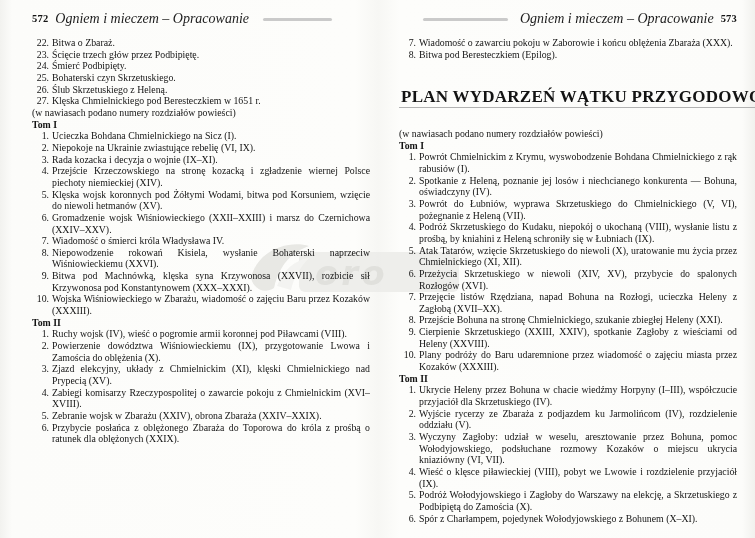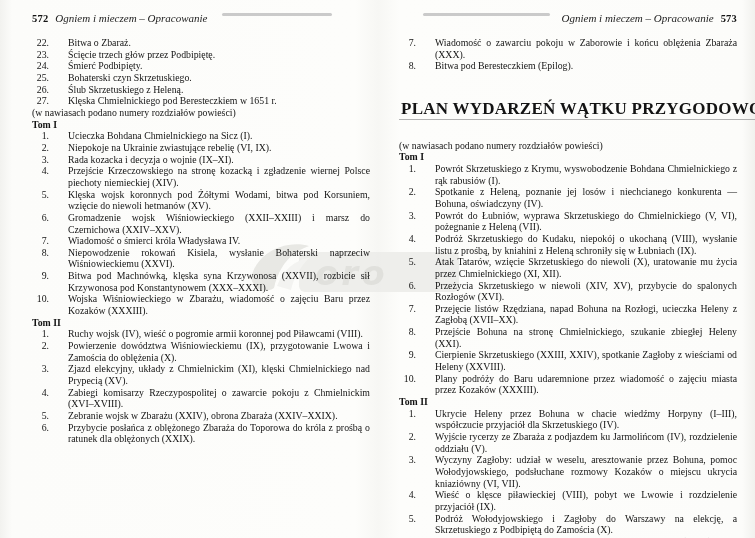--- a/index.html
+++ b/index.html
@@ -5,31 +5,31 @@
   html,body{margin:0;padding:0;background:#e9e9e6;}
   .spread{
     position:relative;width:755px;height:538px;overflow:hidden;
     font-family:"Liberation Serif","DejaVu Serif",serif;color:#131313;
     background:linear-gradient(90deg,#f2f2ef 0px,#fcfcfa 12px,#fdfdfb 355px,#f7f7f4 378px,#fdfdfb 400px,#fcfcfa 742px,#f1f1ee 755px);
   }
   .watermark{position:absolute;left:243px;top:236px;opacity:.9;pointer-events:none}
   .page{position:absolute;top:0;width:338px;font-size:9.8px;line-height:11.65px}
   .page.left{left:32px}
   .page.right{left:399px}
-  .pg-header{position:absolute;top:13px;left:0;right:0;display:flex;align-items:flex-start;height:12px}
+  .pg-header{position:absolute;top:13px;left:0;right:0;display:flex;align-items:center;height:12px}
   .pg-num{font-weight:bold;font-size:10.5px;letter-spacing:.2px}
-  .pg-title{font-style:italic;font-size:11px;color:#1c1c1c;white-space:nowrap}
+  .pg-title{font-style:italic;font-size:14px;color:#1c1c1c;white-space:nowrap}
   .left .pg-num{margin-right:7px}
   .right .pg-num{margin-left:7px}
   .pg-rule{height:3px;background:#cacaca;border-radius:1.5px;flex:1}
   .left .pg-rule{margin-left:14px;margin-right:38px}
   .right .pg-rule{margin-left:24px;margin-right:12px}
   .content{position:absolute;top:37px;left:0;right:0}
   .item{display:flex}
-  .num{flex:0 0 17px;text-align:right;padding-right:19px;white-space:nowrap}
+  .num{flex:0 0 17px;text-align:right;padding-right:3px;white-space:nowrap}
   .txt{flex:1;text-align:justify}
   .heading-wrap{text-align:center;margin-top:31px;margin-bottom:20px}
   .heading{display:inline-block;font-weight:bold;font-size:17px;letter-spacing:.25px;border-bottom:1px solid #b2b2b2;padding:0 2px 4px 2px;white-space:nowrap}
   .note,.tom{}
   .tom{font-weight:bold}
 </style>
 </head>
 <body>
 
 <div class="spread">
@@ -186,21 +186,21 @@
   </div>
 </div>
       <div class="heading-wrap">
         <span class="heading">PLAN WYDARZEŃ WĄTKU PRZYGODOWO-ROMANSOWEGO</span>
       </div>
       <div class="note">(w nawiasach podano numery rozdziałów powieści)</div>
       <div class="tom">Tom I</div>
       <div class="list">
   <div class="item">
     <span class="num">1.</span>
-    <span class="txt">Powrót Skrzetuskiego z Krymu, wyswobodzenie Bohdana Chmielnickiego z rąk rabusiów (I).</span>
+    <span class="txt">Powrót Chmielnickim z Krymu, wyswobodzenie Bohdana Chmielnickiego z rąk rabusiów (I).</span>
   </div>
 
   <div class="item">
     <span class="num">2.</span>
     <span class="txt">Spotkanie z Heleną, poznanie jej losów i niechcianego konkurenta — Bohuna, oświadczyny (IV).</span>
   </div>
 
   <div class="item">
     <span class="num">3.</span>
     <span class="txt">Powrót do Łubniów, wyprawa Skrzetuskiego do Chmielnickiego (V, VI), pożegnanie z Heleną (VII).</span>

